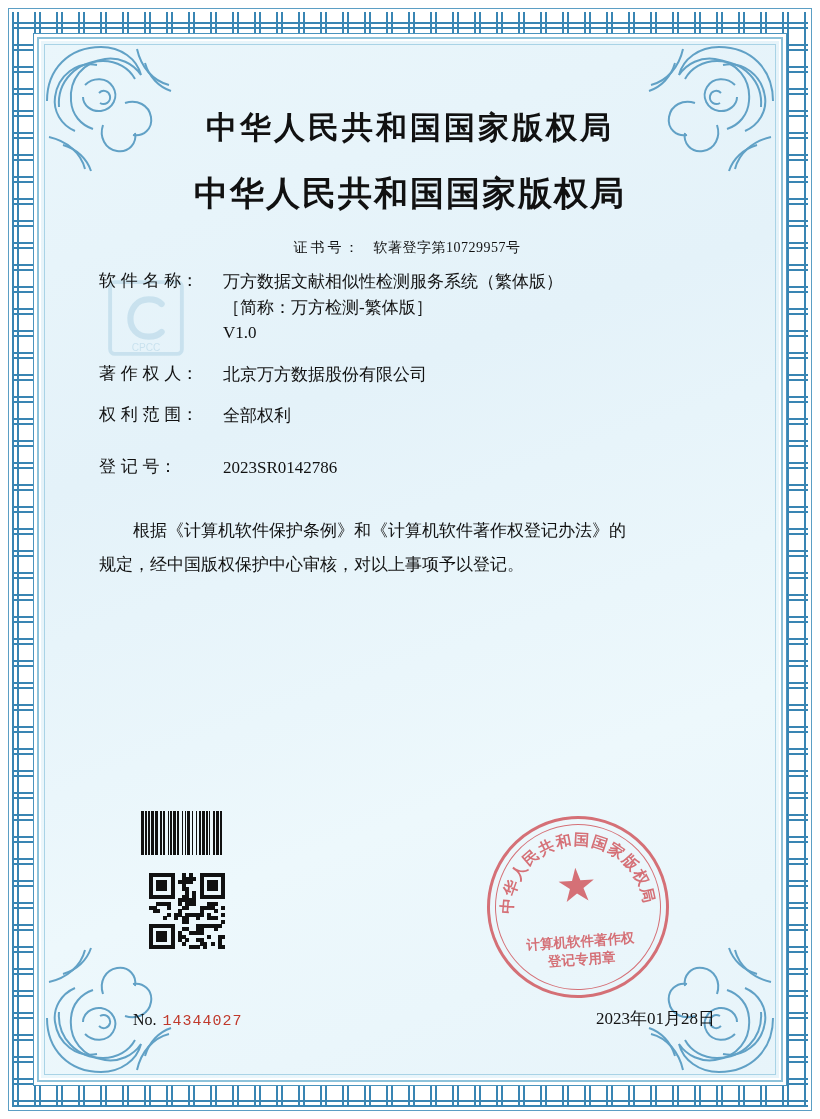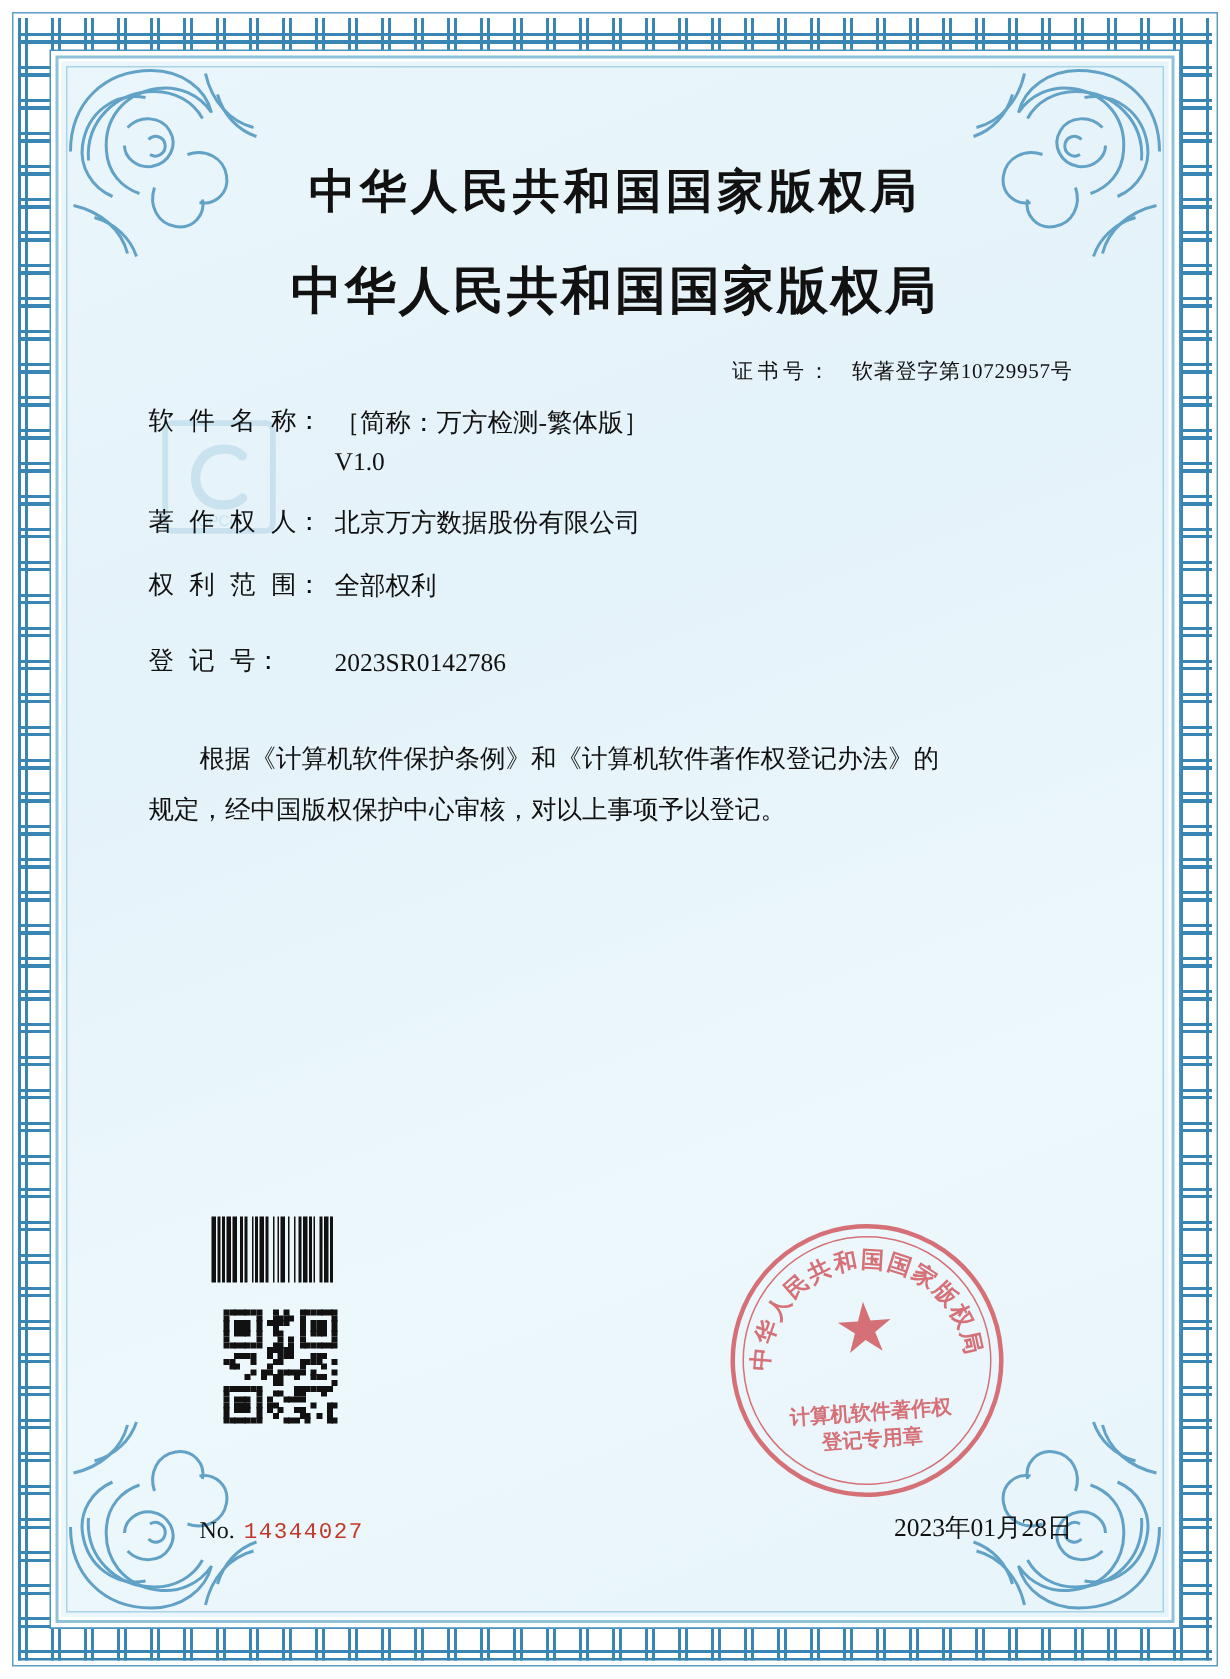--- a/index.html
+++ b/index.html
@@ -135,21 +135,21 @@
     text-align: center;
     font-family: "Liberation Serif", serif;
     font-size: 34px;
     font-weight: bold;
     letter-spacing: 2px;
     color: #111;
     margin-top: 22px;
   }
 
   .cert-no {
-    text-align: right;
+    text-align: center;
     font-size: 14px;
     color: #111;
     margin-top: 22px;
     padding-right: 6px;
     letter-spacing: 0.5px;
   }
   .cert-no .label { letter-spacing: 3px; }
   .cert-no .value { margin-left: 12px; }
 
   .watermark-logo {
@@ -170,21 +170,21 @@
   .field-row {
     display: flex;
     align-items: flex-start;
     margin-bottom: 16px;
   }
   .field-label {
     width: 124px;
     flex: 0 0 124px;
     font-size: 17px;
     color: #111;
-    font-family: Liberation Mono, monospace;
+    font-family: Liberation Sans, sans-serif;
     text-align: justify;
     font-weight: 500;
   }
   .field-value {
     font-size: 17px;
     color: #111;
     font-family: "Liberation Serif", serif;
     line-height: 1.5;
   }
   .field-value .line2,
@@ -396,20 +396,21 @@
         <rect x="4" y="4" width="92" height="92" rx="6" fill="none" stroke="#7fb6d2" stroke-width="5"></rect>
         <path d="M70 32 C 62 24, 44 24, 36 34 C 28 44, 28 58, 36 67 C 44 76, 62 76, 70 68" fill="none" stroke="#7fb6d2" stroke-width="8" stroke-linecap="round"></path>
         <text x="50" y="92" font-size="13" text-anchor="middle" fill="#7fb6d2" font-family="Liberation Sans, sans-serif">CPCC</text>
       </svg>
 
       <div class="fields">
 
         <div class="field-row">
           <div class="field-label">软 件 名 称：</div>
           <div class="field-value">
+            <span>万方数据文献相似性检测服务系统（繁体版）</span>
             <span class="line2">［简称：万方检测-繁体版］</span>
             <span class="line3">V1.0</span>
           </div>
         </div>
 
         <div class="field-row">
           <div class="field-label">著 作 权 人：</div>
           <div class="field-value">北京万方数据股份有限公司</div>
         </div>
 

